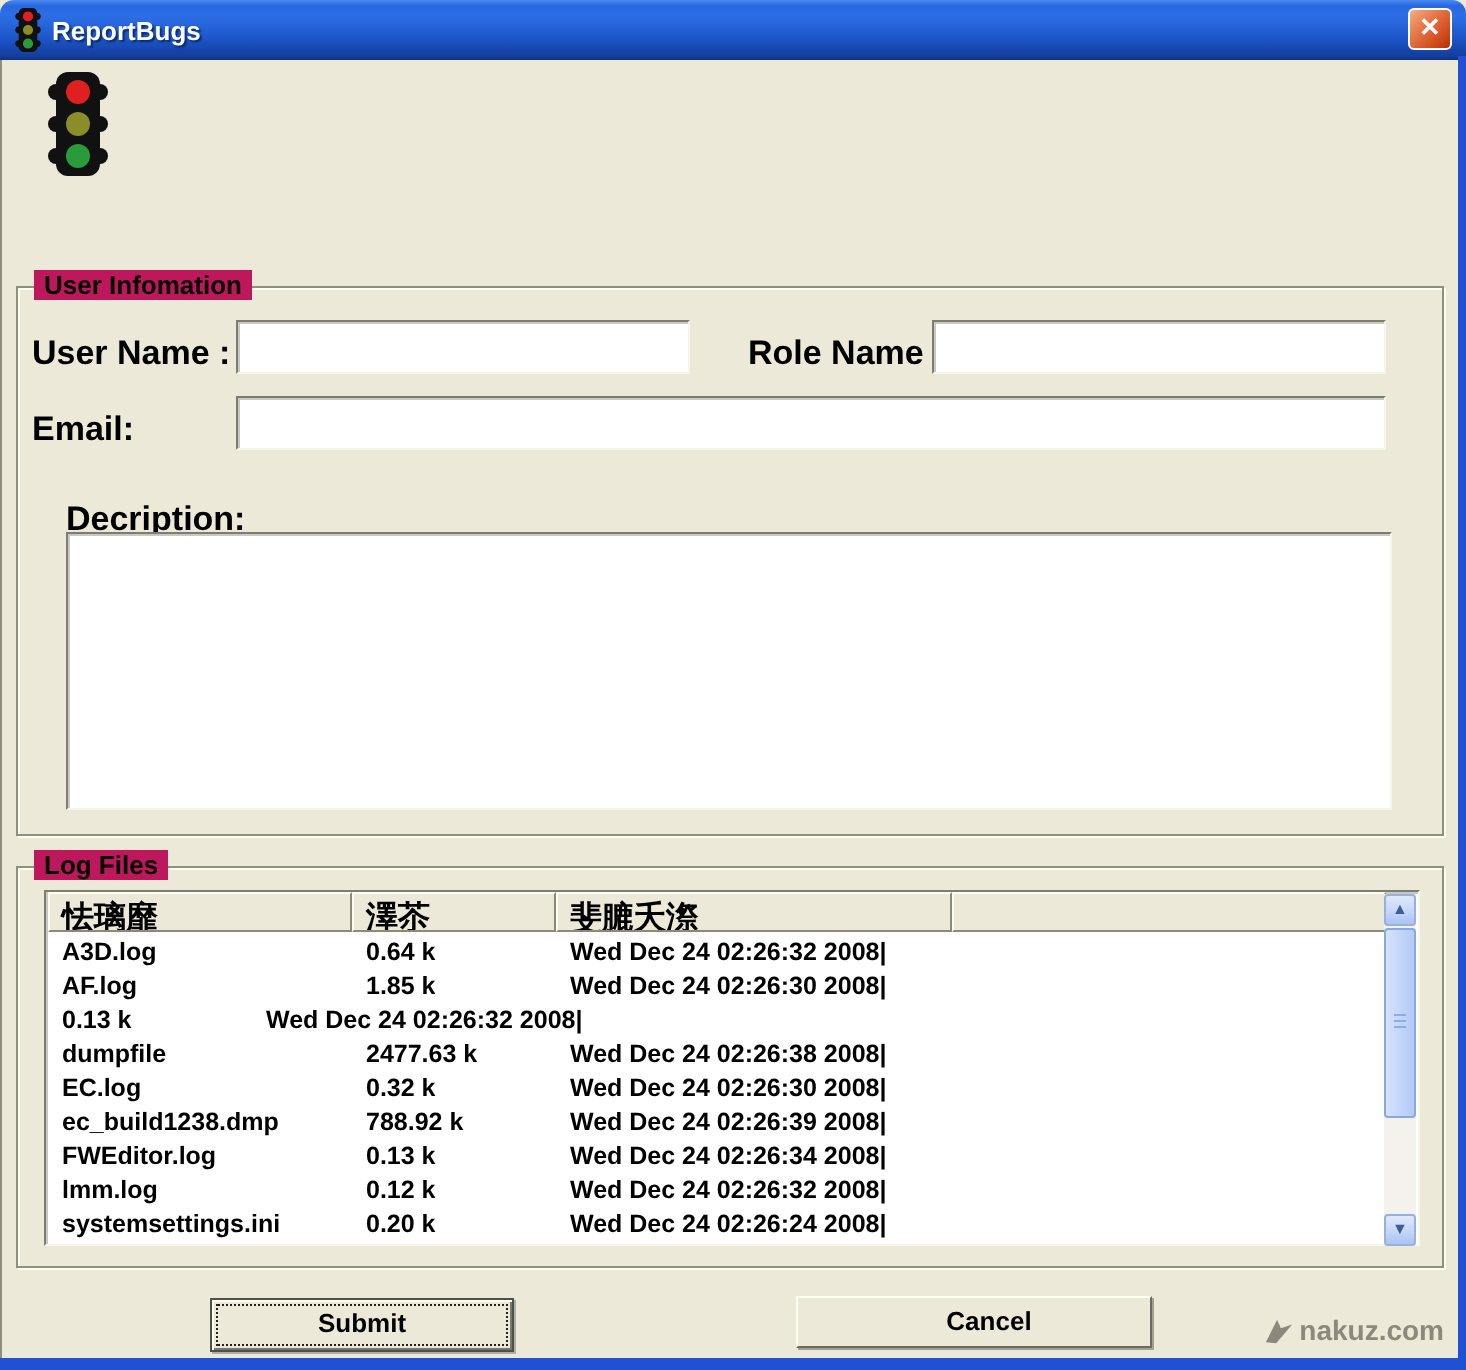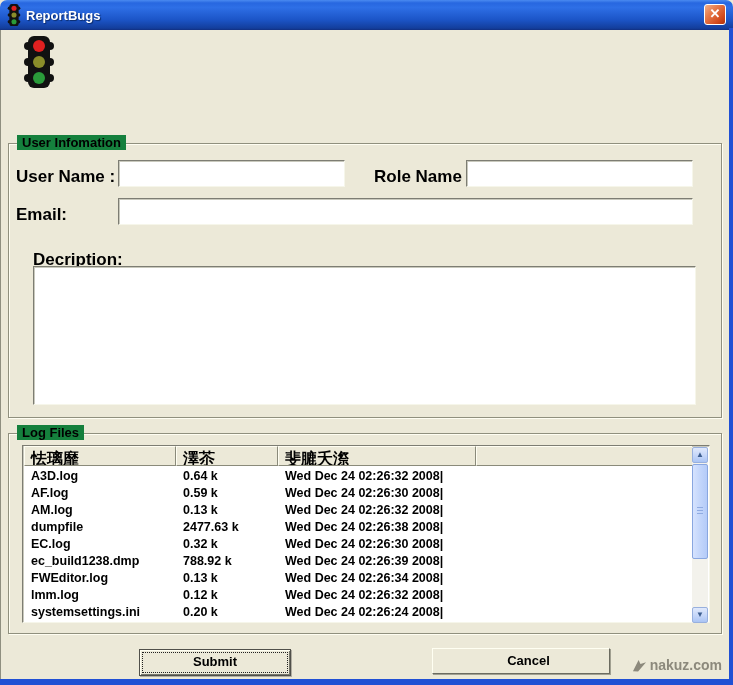--- a/index.html
+++ b/index.html
@@ -27,21 +27,21 @@
   .edge-bottom{position:absolute;left:0;bottom:0;width:733px;height:6px;background:#2050d4;}
   
   .traffic-icon{position:absolute;left:24px;top:36px;}
   .msg{position:absolute;left:110px;top:47px;font-size:13.5px;font-weight:700;color:#000;line-height:18px;}
   
   .groupbox{
     position:absolute;box-sizing:border-box;border:1px solid #90907e;
     box-shadow:1px 1px 0 #fffef2, inset 1px 1px 0 #fffef2;
   }
   .legend{
-    position:absolute;top:-9px;left:8px;background:#15803d;padding:0 5px;
+    position:absolute;top:-9px;left:8px;background:#be185d;padding:0 5px;
     font-size:13px;font-weight:700;color:#000;white-space:nowrap;
   }
   .lbl{position:absolute;font-size:17px;font-weight:700;color:#000;white-space:nowrap;}
   .tbox{
     position:absolute;box-sizing:border-box;background:#fff;
     border:1px solid;border-color:#7d7d73 #f6f6ea #f6f6ea #7d7d73;
     box-shadow:inset 1px 1px 0 #c9c9bd;
     font-family:"Liberation Sans",sans-serif;font-size:13px;padding:3px 5px;outline:none;resize:none;
   }
   
@@ -75,21 +75,21 @@
     background:linear-gradient(90deg,#d6e3fe 0%,#c3d6fb 50%,#b4cbf8 100%);
     border:1px solid #89a7e0;border-radius:2px;
   }
   .sb-thumb::after{
     content:"";position:absolute;left:4px;right:4px;top:42px;height:9px;
     background:repeating-linear-gradient(180deg,#8fabe2 0px,#8fabe2 1px,transparent 1px,transparent 3px);
   }
   
   .btn{
     position:absolute;box-sizing:border-box;background:#ece9d8;text-align:center;
-    font-family:"Liberation Sans",sans-serif;font-size:13px;font-weight:700;color:#000;cursor:default;margin-left:34px;
+    font-family:"Liberation Sans",sans-serif;font-size:13px;font-weight:700;color:#000;cursor:default;
   }
   .btn-submit{
     left:105px;top:649px;width:152px;height:27px;line-height:24px;
     border:1px solid #50504a;
     box-shadow:inset 1px 1px 0 #fffff2, inset -1px -1px 0 #77776c, 1px 1px 0 rgba(0,0,0,.25);
   }
   .btn-submit::after{content:"";position:absolute;inset:2px;border:1px dotted #222;pointer-events:none;}
   .btn-cancel{
     left:398px;top:648px;width:178px;height:26px;line-height:24px;
     border:1px solid;border-color:#fffff2 #6b6b60 #6b6b60 #fffff2;
@@ -164,25 +164,24 @@
     <div class="hcell" style="left:453px;width:217px;"></div>
 
     <div class="rows">
       <div class="row">
         <span class="cell-name">A3D.log</span>
         <span class="cell-size">0.64 k</span>
         <span class="cell-date">Wed Dec 24 02:26:32 2008|</span>
       </div>
       <div class="row">
         <span class="cell-name">AF.log</span>
-        <span class="cell-size">0.59 k</span>
+        <span class="cell-size">1.85 k</span>
         <span class="cell-date">Wed Dec 24 02:26:30 2008|</span>
       </div>
       <div class="row">
-        <span class="cell-name">AM.log</span>
         <span class="cell-size">0.13 k</span>
         <span class="cell-date">Wed Dec 24 02:26:32 2008|</span>
       </div>
       <div class="row">
         <span class="cell-name">dumpfile</span>
         <span class="cell-size">2477.63 k</span>
         <span class="cell-date">Wed Dec 24 02:26:38 2008|</span>
       </div>
       <div class="row">
         <span class="cell-name">EC.log</span>

